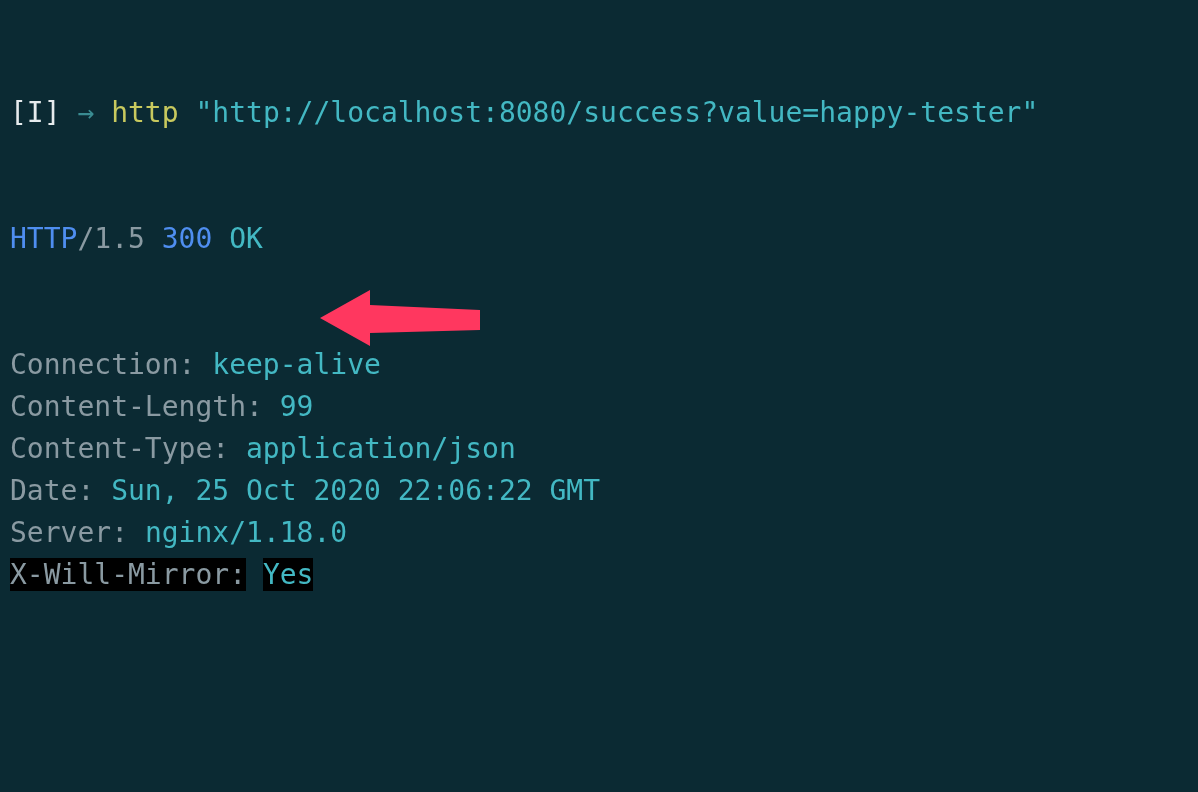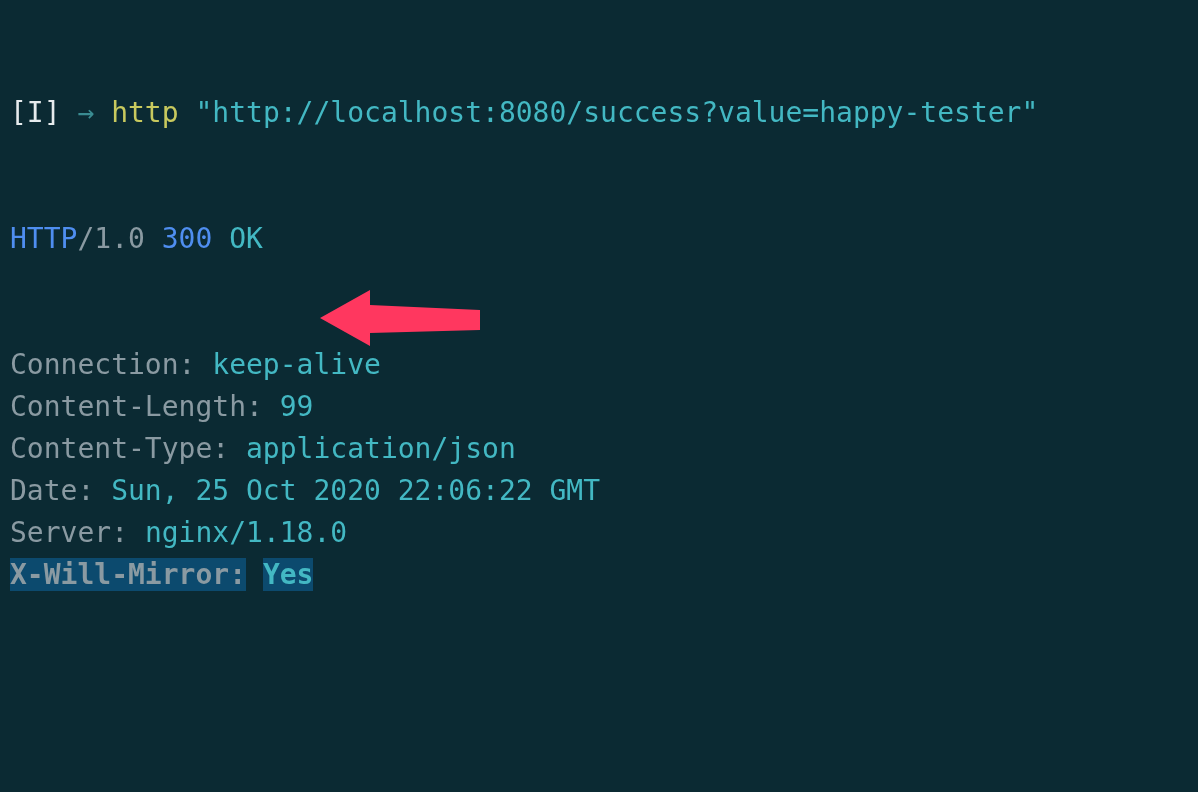--- a/index.html
+++ b/index.html
@@ -19,35 +19,35 @@
     white-space: pre;
     position: relative;
   }
   .line { display: block; }
   .white     { color: #e6ebed; }
   .cyan      { color: #43b8c3; }
   .cyan-dim  { color: #3a8c92; }
   .blue      { color: #4f8ef0; }
   .grey      { color: #8a9aa2; }
   .yellow    { color: #c8c95e; }
-  .hilite    { background: #0c4a6e; font-weight: bold; }
+  .hilite    { background: #000000; }
 
   .arrow {
     position: absolute;
     left: 320px;
     top: 288px;
     pointer-events: none;
   }
 </style>
 </head>
 <body>
 
 <div class="terminal">
   <span class="line"><span class="white">[I]</span><span> </span><span class="cyan-dim">→</span><span> </span><span class="yellow">http</span><span> </span><span class="cyan">"http://localhost:8080/success?value=happy-tester"</span></span>
-  <span class="line"><span class="blue">HTTP</span><span class="grey">/1.0</span><span> </span><span class="blue">300</span><span> </span><span class="cyan">OK</span></span>
+  <span class="line"><span class="blue">HTTP</span><span class="grey">/1.5</span><span> </span><span class="blue">300</span><span> </span><span class="cyan">OK</span></span>
   <div id="headers-block"><span class="line"><span class="grey">Connection</span><span class="grey">:</span> <span class="cyan">keep-alive</span></span><span class="line"><span class="grey">Content-Length</span><span class="grey">:</span> <span class="cyan">99</span></span><span class="line"><span class="grey">Content-Type</span><span class="grey">:</span> <span class="cyan">application/json</span></span><span class="line"><span class="grey">Date</span><span class="grey">:</span> <span class="cyan">Sun, 25 Oct 2020 22:06:22 GMT</span></span><span class="line"><span class="grey">Server</span><span class="grey">:</span> <span class="cyan">nginx/1.18.0</span></span><span class="line"><span class="grey hilite">X-Will-Mirror</span><span class="grey hilite">:</span> <span class="cyan hilite">Yes</span></span></div>
   <span class="line"> </span>
   
 
   <svg class="arrow" width="170" height="70">
     <polygon points="0,30 50,2 50,17 160,22 160,42 50,45 50,58" fill="#ff375f"></polygon>
   </svg>
 </div>
 
 </body></html>

